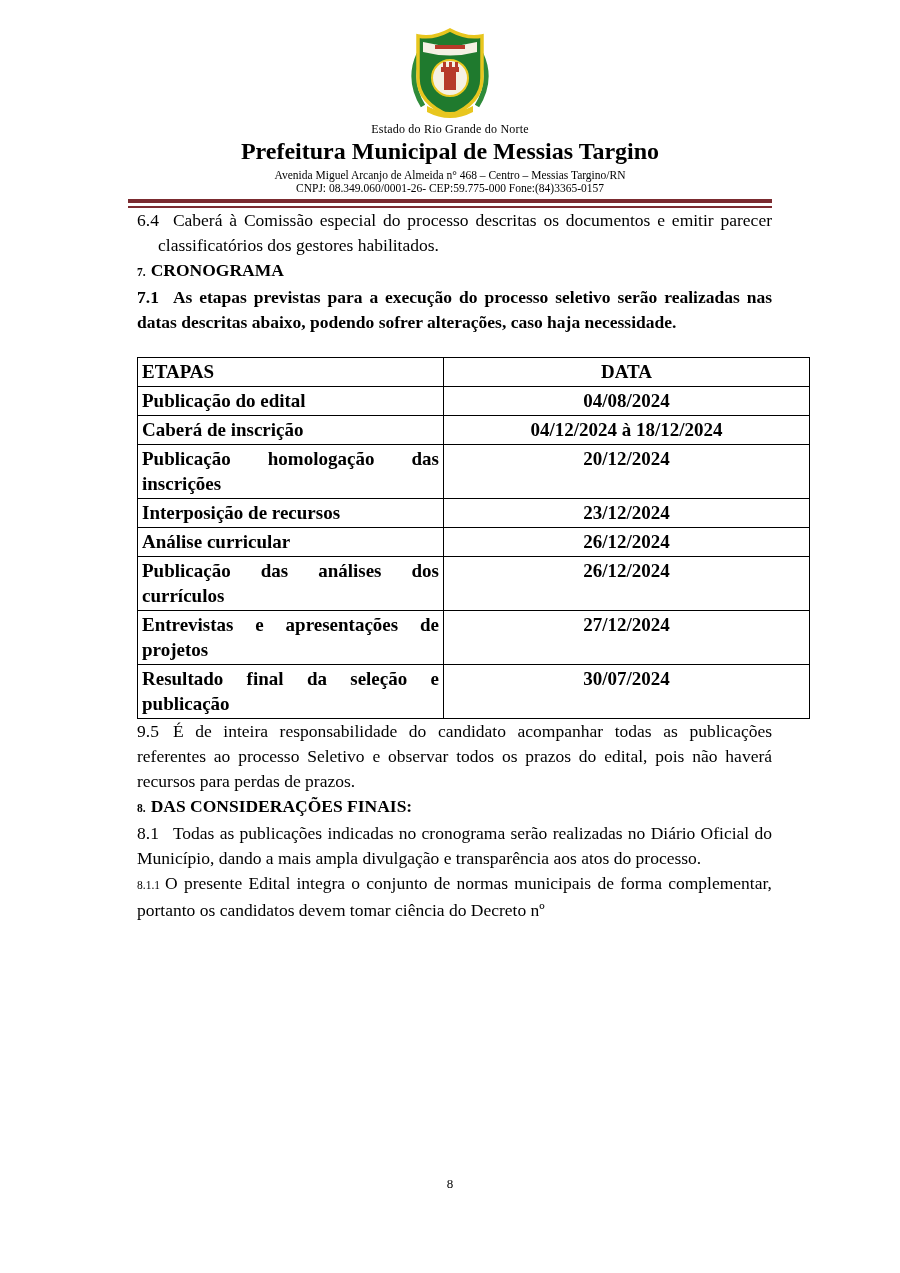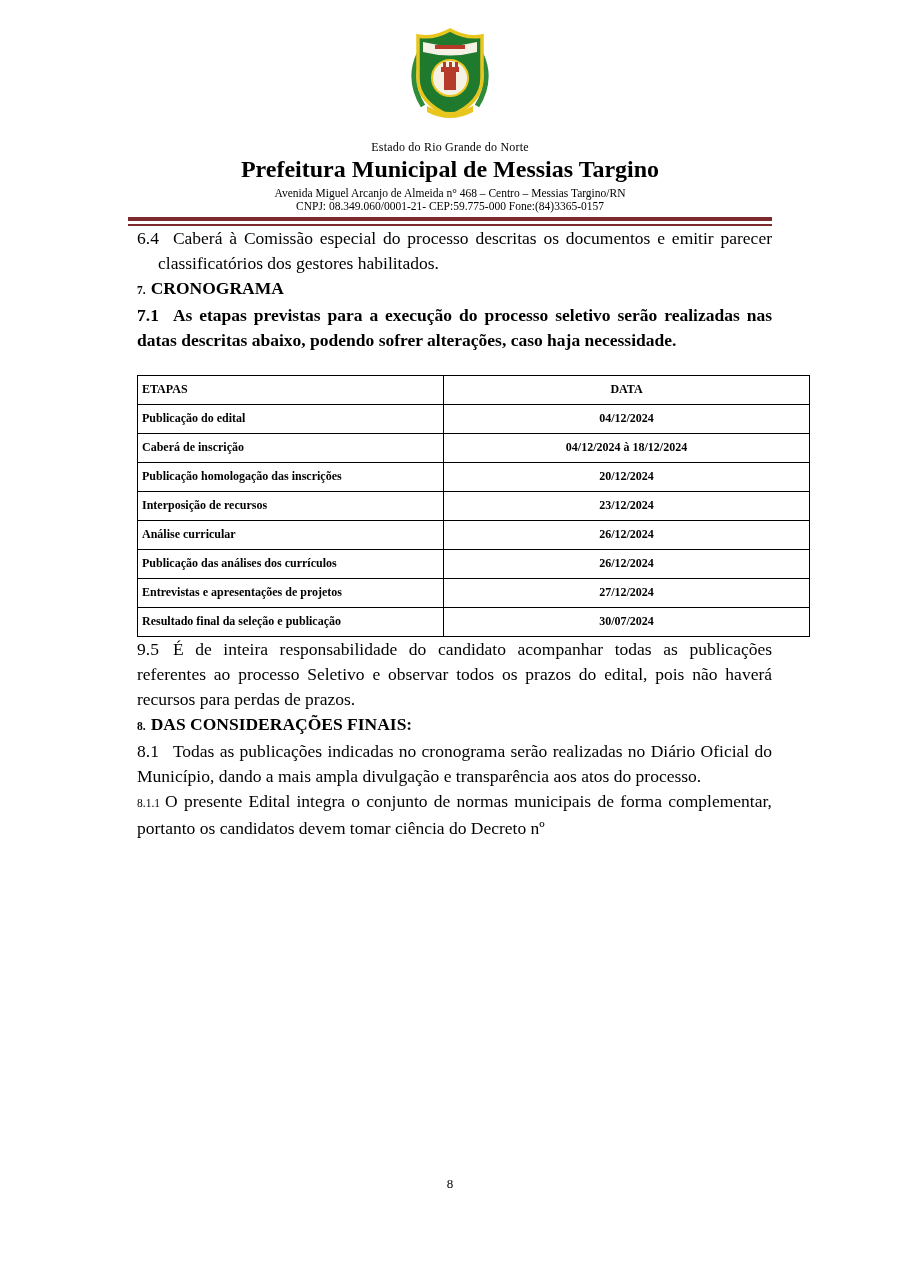--- a/index.html
+++ b/index.html
@@ -7,21 +7,21 @@
     position:relative;
     width:900px; height:1273px;
     background:#ffffff;
     font-family:"Liberation Serif", serif;
     color:#000;
     overflow:hidden;
   }
   
   .header { text-align:center; padding-top:26px; }
   .logo-wrap { display:flex; justify-content:center; }
-  .state-line { font-size:12px; margin-top:20px; letter-spacing:0.2px; }
+  .state-line { font-size:12px; margin-top:2px; letter-spacing:0.2px; }
   .muni-title { font-size:24px; font-weight:bold; margin:1px 0 0 0; line-height:1.15; }
   .addr-line { font-size:11.5px; margin-top:3px; }
   .cnpj-line { font-size:11.5px; margin-top:1px; }
   .double-rule {
     width:644px; margin:5px auto 0 auto; height:3px;
     border-top:4px solid #7b2b30;
     border-bottom:2px solid #7b2b30;
   }
   
   .content {
@@ -42,21 +42,21 @@
   .p71 { margin-top:22px; font-weight:bold; }
   .p72 { margin-top:30px; }
   .p81 { margin-top:13px; }
   .p811 { margin-top:24px; }
   
   table.crono {
     border-collapse:collapse;
     table-layout:fixed;
     width:672px;
     margin-top:22px;
-    font-size:12px;
+    font-size:19px;
     line-height:25px;
     padding-left:36px;
   }
   table.crono td {
     border:1.5px solid #000;
     font-weight:bold;
     vertical-align:top;
     padding:1px 4px 2px 4px;
   }
   td.c1 { text-align:justify; }
@@ -93,21 +93,21 @@
         <rect x="36" y="36" width="3" height="5" fill="#b63a2a"></rect>
         <rect x="42" y="36" width="3" height="5" fill="#b63a2a"></rect>
         <rect x="48" y="36" width="3" height="5" fill="#b63a2a"></rect>
 
         <path d="M20 80 Q43 92 66 80 L66 86 Q43 98 20 86 Z" fill="#e8c61e"></path>
       </svg>
     </div>
     <div class="state-line">Estado do Rio Grande do Norte</div>
     <div class="muni-title">Prefeitura Municipal de Messias Targino</div>
     <div class="addr-line">Avenida Miguel Arcanjo de Almeida n° 468 – Centro – Messias Targino/RN</div>
-    <div class="cnpj-line">CNPJ: 08.349.060/0001-21- CEP:59.775-000 Fone:(84)3365-0157</div>
+    <div class="cnpj-line">CNPJ: 08.349.060/0001-26- CEP:59.775-000 Fone:(84)3365-0157</div>
     <div class="double-rule"></div>
   </div>
 
   <div class="content">
 
     <p class="p64 hang"><span class="num">6.4</span><span>Caberá à Comissão especial do processo descritas os documentos e emitir parecer classificatórios dos gestores habilitados.</span></p>
 
     <p class="h7"><span class="small-num">7.</span><span>CRONOGRAMA</span></p>
 
     <p class="p71"><span class="num">7.1</span><span>As etapas previstas para a execução do processo seletivo serão realizadas nas datas descritas abaixo, podendo sofrer alterações, caso haja necessidade.</span></p>
@@ -117,21 +117,21 @@
           <col style="width:306px">
           <col style="width:366px">
         </colgroup>
       <tbody>
         <tr>
           <td class="c1">ETAPAS</td>
           <td class="c2">DATA</td>
         </tr>
         <tr>
           <td class="c1">Publicação do edital</td>
-          <td class="c2">04/12/2024</td>
+          <td class="c2">04/08/2024</td>
         </tr>
         <tr>
           <td class="c1">Caberá de inscrição</td>
           <td class="c2">04/12/2024 à 18/12/2024</td>
         </tr>
         <tr>
           <td class="c1">Publicação homologação das inscrições</td>
           <td class="c2">20/12/2024</td>
         </tr>
         <tr>

